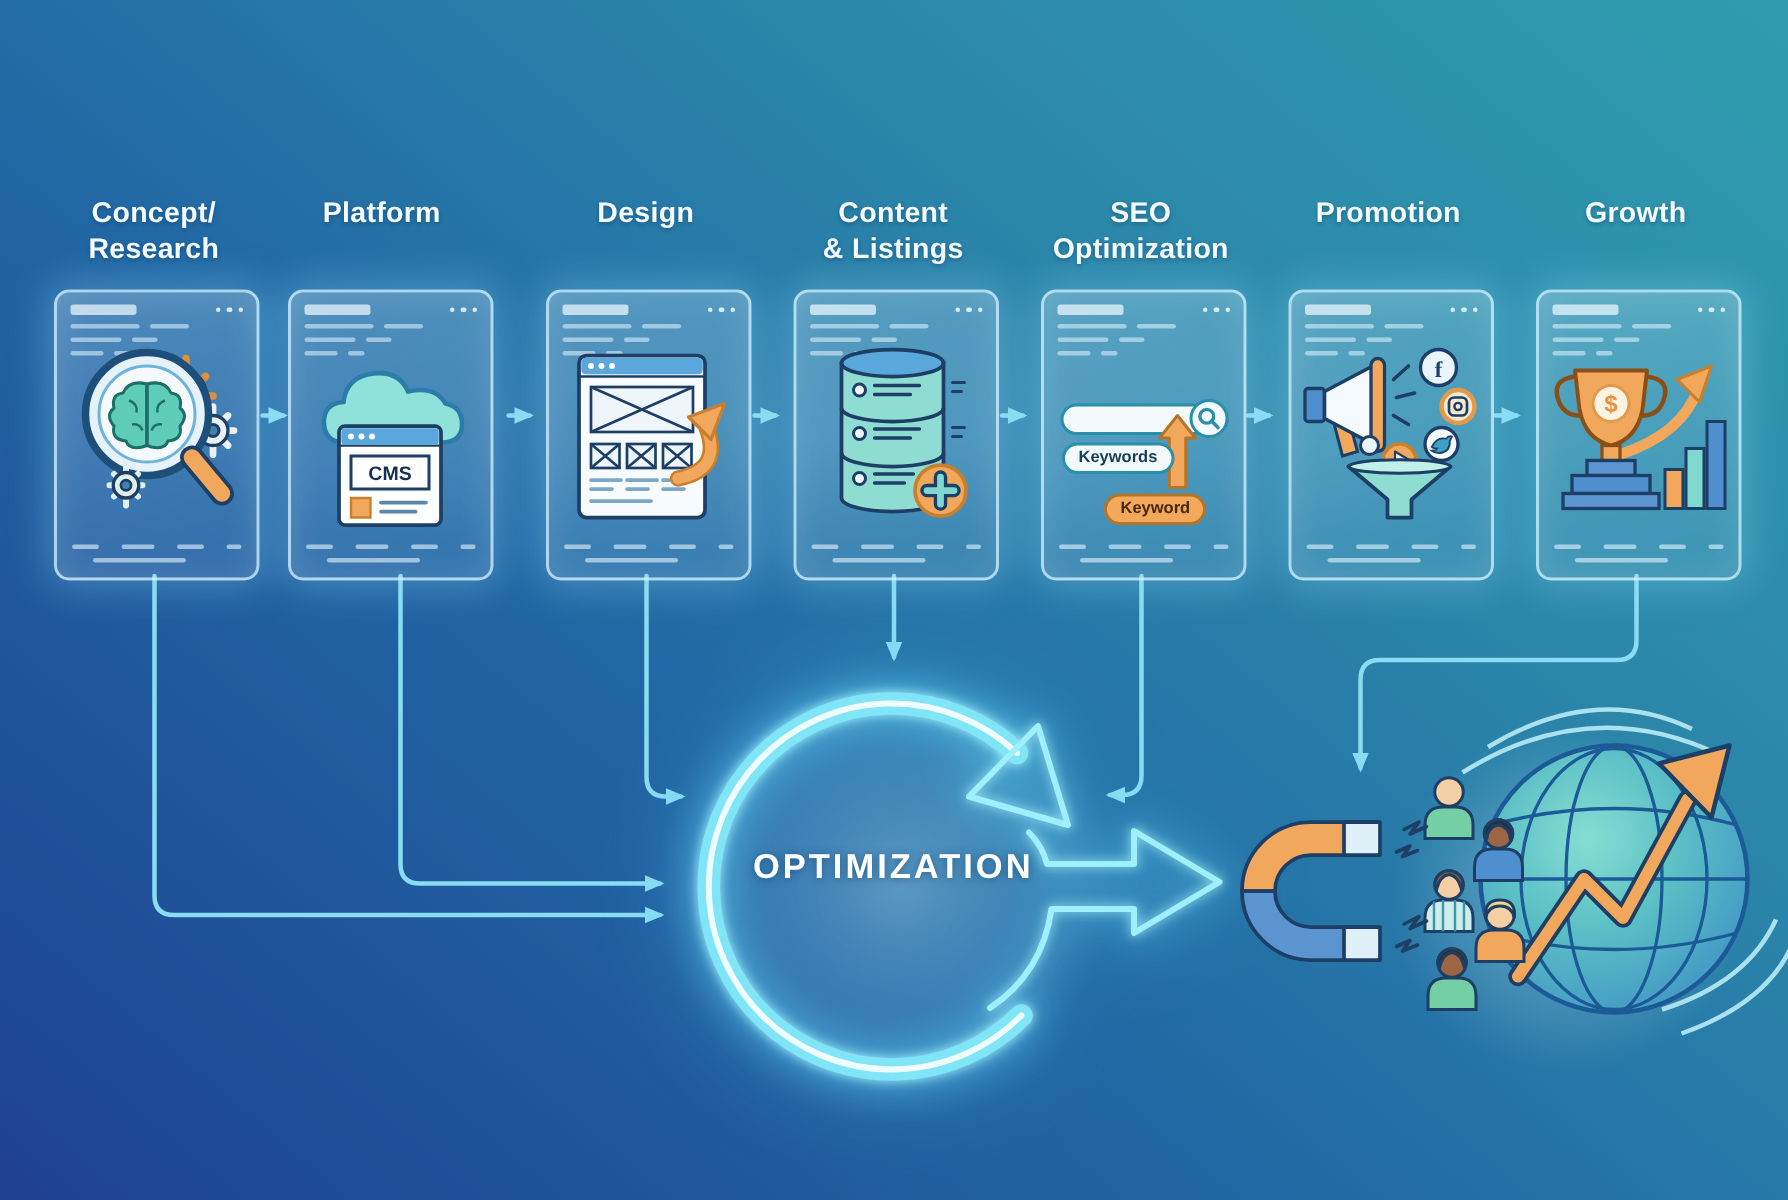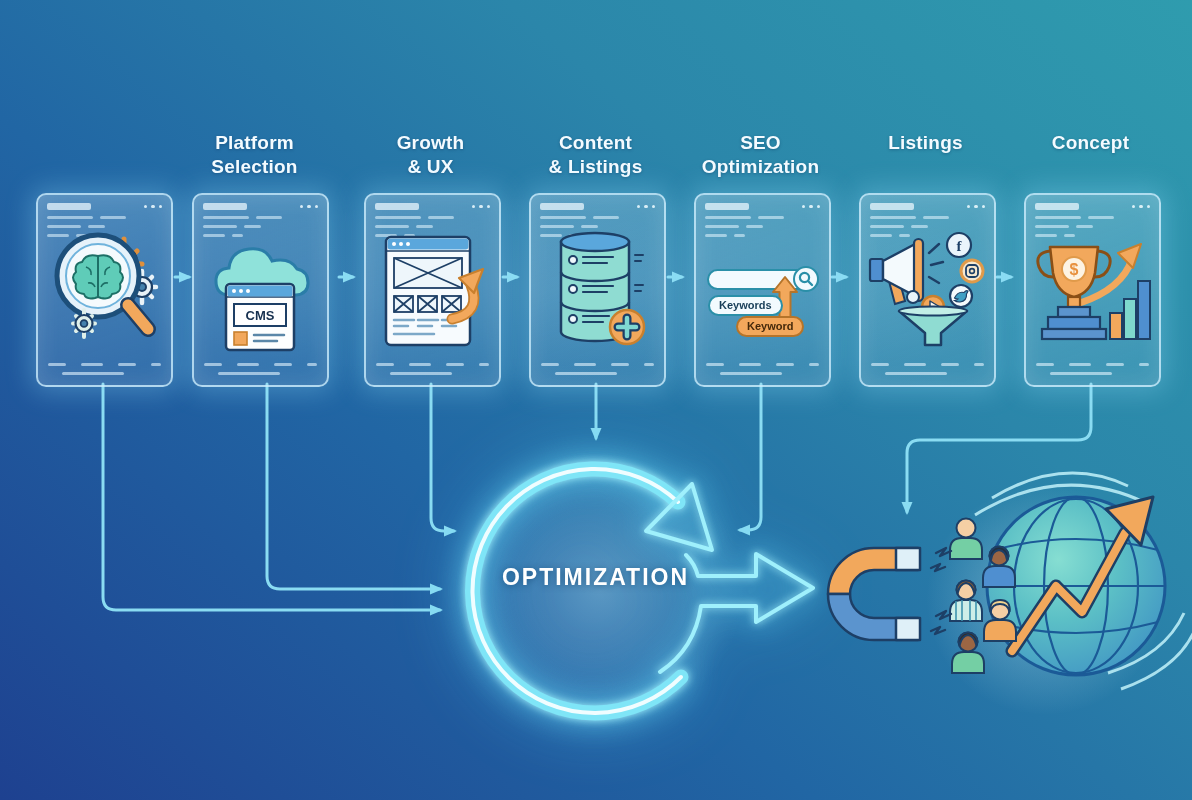--- a/index.html
+++ b/index.html
@@ -41,53 +41,55 @@
     font-weight:700;font-size:23px;line-height:30px;letter-spacing:2px;
     text-shadow:0 1px 6px rgba(10,50,90,.5);}
   
   .seo-bar{position:absolute;left:11px;top:74px;width:112px;height:21px;border-radius:12px;
     background:#f2fafe;border:2.5px solid #2a8fa8;box-sizing:border-box;}
   .seo-btn{position:absolute;left:97px;top:71px;width:26px;height:26px;border-radius:50%;
     background:#f2fafe;border:2.5px solid #2a8fa8;box-sizing:border-box;}
   .pill{position:absolute;height:21px;border-radius:11px;box-sizing:border-box;
     font-size:11px;font-weight:700;line-height:17px;padding:0 9px;color:#173d57;}
   .pill-top{left:12px;top:100px;background:#f2fafe;border:2px solid #2a8fa8;text-align:center;}
-  .pill-bottom{left:40px;top:121px;background:#f3a85c;border:2px solid #b5742a;color:#45290a;}
+  .pill-bottom{left:40px;top:134px;background:#f3a85c;border:2px solid #b5742a;color:#45290a;}
   .seo-arrow{position:absolute;left:76px;top:80px;}
 </style>
 </head>
 <body>
 
 <div class="stage">
 
   <div class="glow glow-cards"></div>
   <div class="glow glow-center"></div>
   <div class="glow glow-right"></div>
 
+  <div class="step-title" style="left:20px">
+      <div>Concept/</div>
+      <div>Research</div>
+    </div>
   <div class="step-title" style="left:172px">
       <div>Platform</div>
-      <div>Selection</div>
     </div>
   <div class="step-title" style="left:348px">
-      <div>Growth</div>
-      <div>&amp; UX</div>
+      <div>Design</div>
     </div>
   <div class="step-title" style="left:678px">
       <div>SEO</div>
       <div>Optimization</div>
     </div>
   <div class="step-title" style="left:513px">
       <div>Content</div>
       <div>&amp; Listings</div>
     </div>
   <div class="step-title" style="left:843px">
-      <div>Listings</div>
+      <div>Promotion</div>
     </div>
   <div class="step-title" style="left:1008px">
-      <div>Concept</div>
+      <div>Growth</div>
     </div>
 
   <svg id="fx" width="1192" height="800" viewBox="0 0 1192 800">
     <defs>
       <marker id="mk" markerUnits="userSpaceOnUse" markerWidth="15" markerHeight="13" refX="11" refY="6.5" orient="auto">
         <path d="M1 1 L14 6.5 L1 12 Z" fill="#8adcf2"></path>
       </marker>
       <radialGradient id="gg" cx="40%" cy="35%" r="75%">
         <stop offset="0%" stop-color="#86ded2"></stop>
           <stop offset="45%" stop-color="#5cc0c6"></stop>

